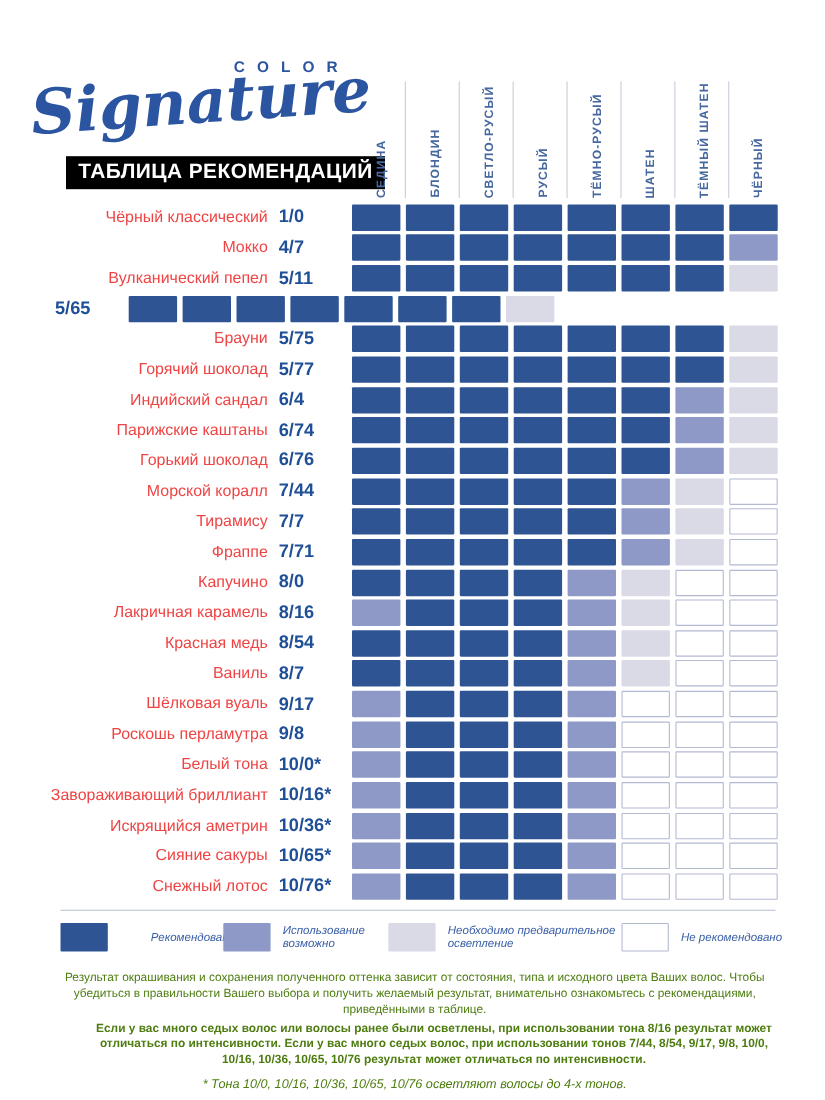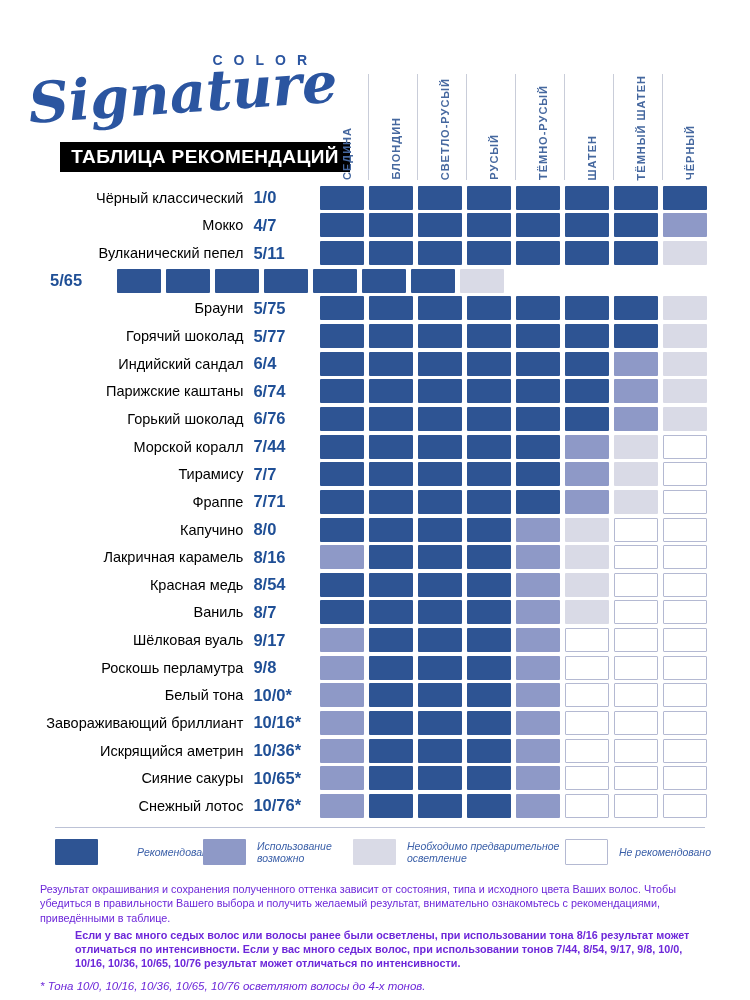--- a/index.html
+++ b/index.html
@@ -21,21 +21,21 @@
   .headers{position:absolute;left:322px;top:64px;height:116px;display:flex;}
   .hcell{width:49px;position:relative;display:flex;justify-content:center;align-items:flex-end;}
   .hcell:not(:last-child)::after{content:"";position:absolute;right:2px;top:10px;bottom:0;
              width:1px;background:#c9cdd9;}
   .hcell span{writing-mode:vertical-rl;transform:rotate(180deg);font-size:11px;font-weight:bold;
              color:#46689f;letter-spacing:1px;white-space:nowrap;}
 
   
   .rows{position:absolute;left:40px;top:184px;width:672px;}
   .trow{display:flex;align-items:center;height:27.65px;}
-  .rlabel{width:205px;text-align:right;font-size:14.5px;color:#000000;white-space:nowrap;}
+  .rlabel{width:205px;text-align:right;font-size:14.5px;color:#ef4444;white-space:nowrap;}
   .rcode{width:56px;text-align:left;padding-left:10px;font-size:16.5px;font-weight:bold;color:#1f4f96;}
   .cells{display:flex;margin-left:11px;}
   .cell{width:44px;height:24px;margin-right:5px;border-radius:1px;box-sizing:border-box;}
   .cell.R{background:#2e5493;}
   .cell.P{background:#8e99c7;}
   .cell.L{background:#d9dae6;}
   .cell.N{background:#ffffff;border:1.5px solid #b4b9d2;}
 
   
   .divider{position:absolute;left:55px;width:650px;top:827px;height:1px;background:#bcc2d6;}
@@ -43,21 +43,21 @@
   
   .legend{position:absolute;left:55px;top:839px;width:657px;height:34px;}
   .litem{position:absolute;top:0;display:flex;align-items:center;}
   .li1{left:0;gap:28px;}  .li2{left:148px;}  .li3{left:298px;}  .li4{left:510px;}
   .lswatch{width:43px;height:26px;margin-right:11px;border-radius:1px;box-sizing:border-box;flex:none;}
   .llabel{font-size:10.5px;font-style:italic;color:#3a5fa8;line-height:1.15;}
   .li2 .llabel{max-width:80px;}
   .li3 .llabel{max-width:170px;}
 
   
-  .footer{position:absolute;left:40px;top:882px;width:674px;color:#6d28d9;}
+  .footer{position:absolute;left:40px;top:882px;width:674px;color:#4d7c0f;text-align:center;}
   .f1{font-size:10.8px;line-height:1.32;}
   .f2{font-size:10.8px;line-height:1.32;font-weight:bold;margin-top:3px;margin-left:35px;}
   .f3{font-size:11.5px;font-style:italic;margin-top:9px;}
 </style>
 </head>
 <body>
 
 <div class="page">
 
   <div class="logo">

